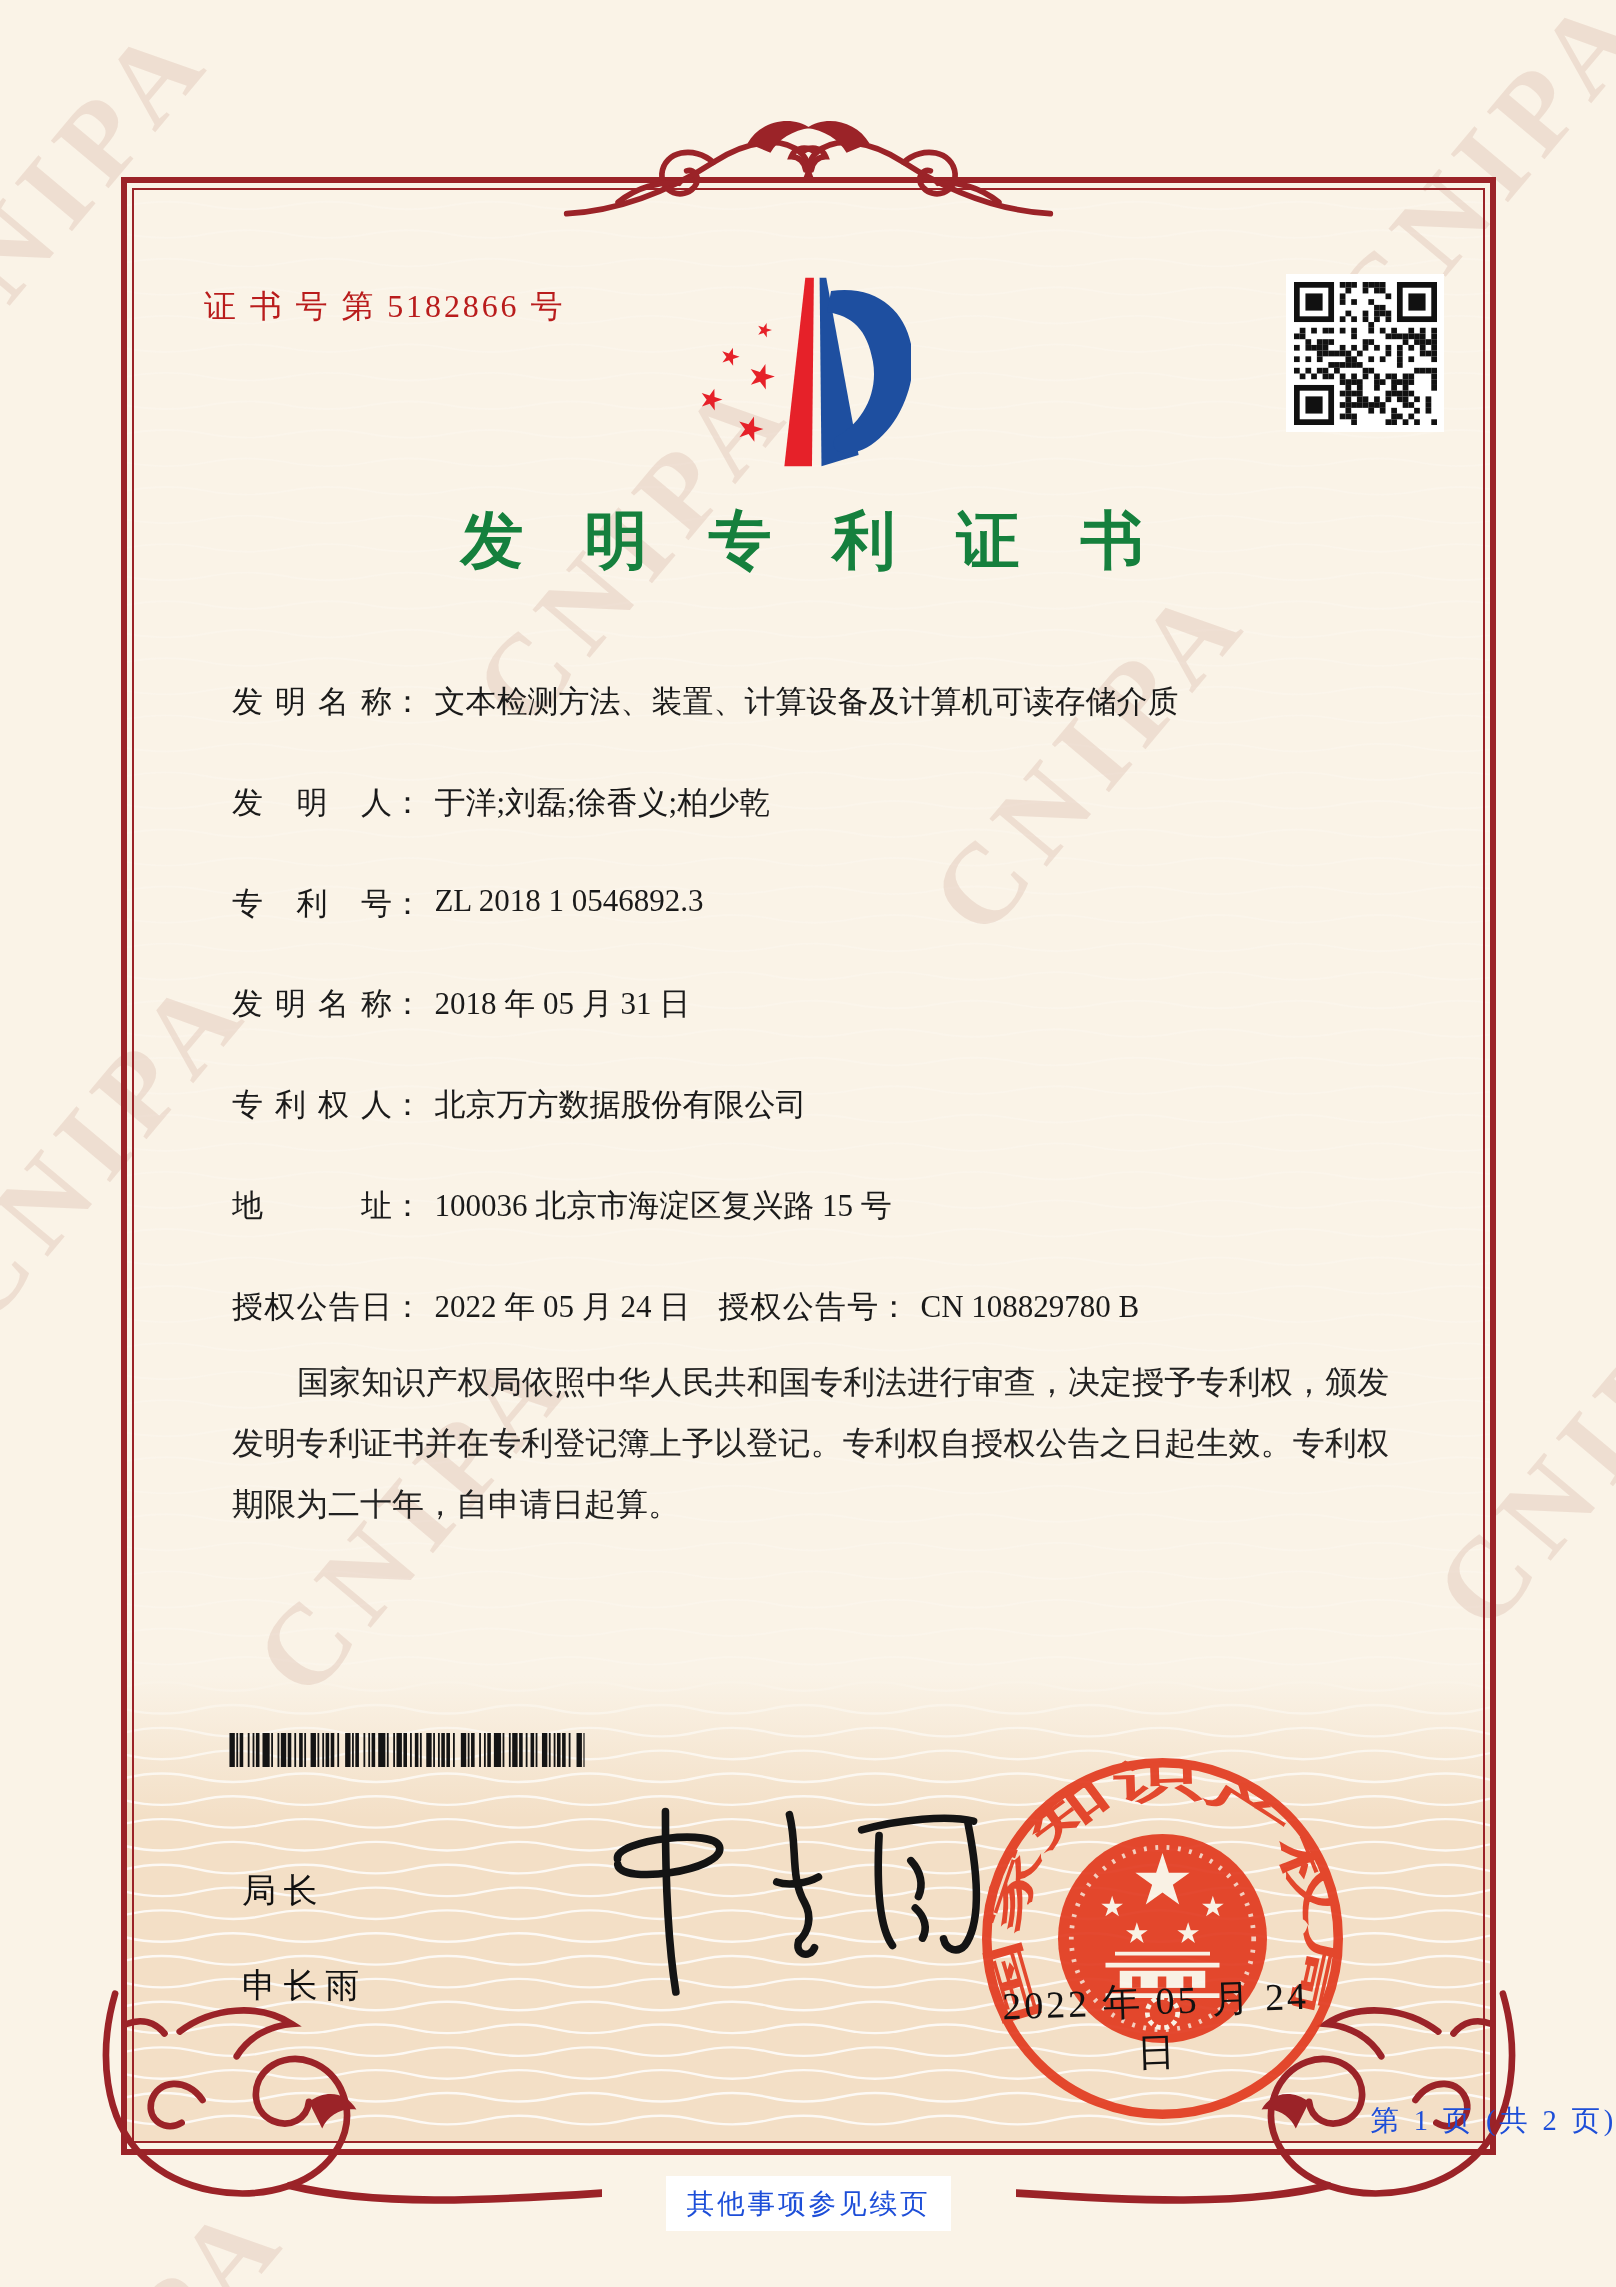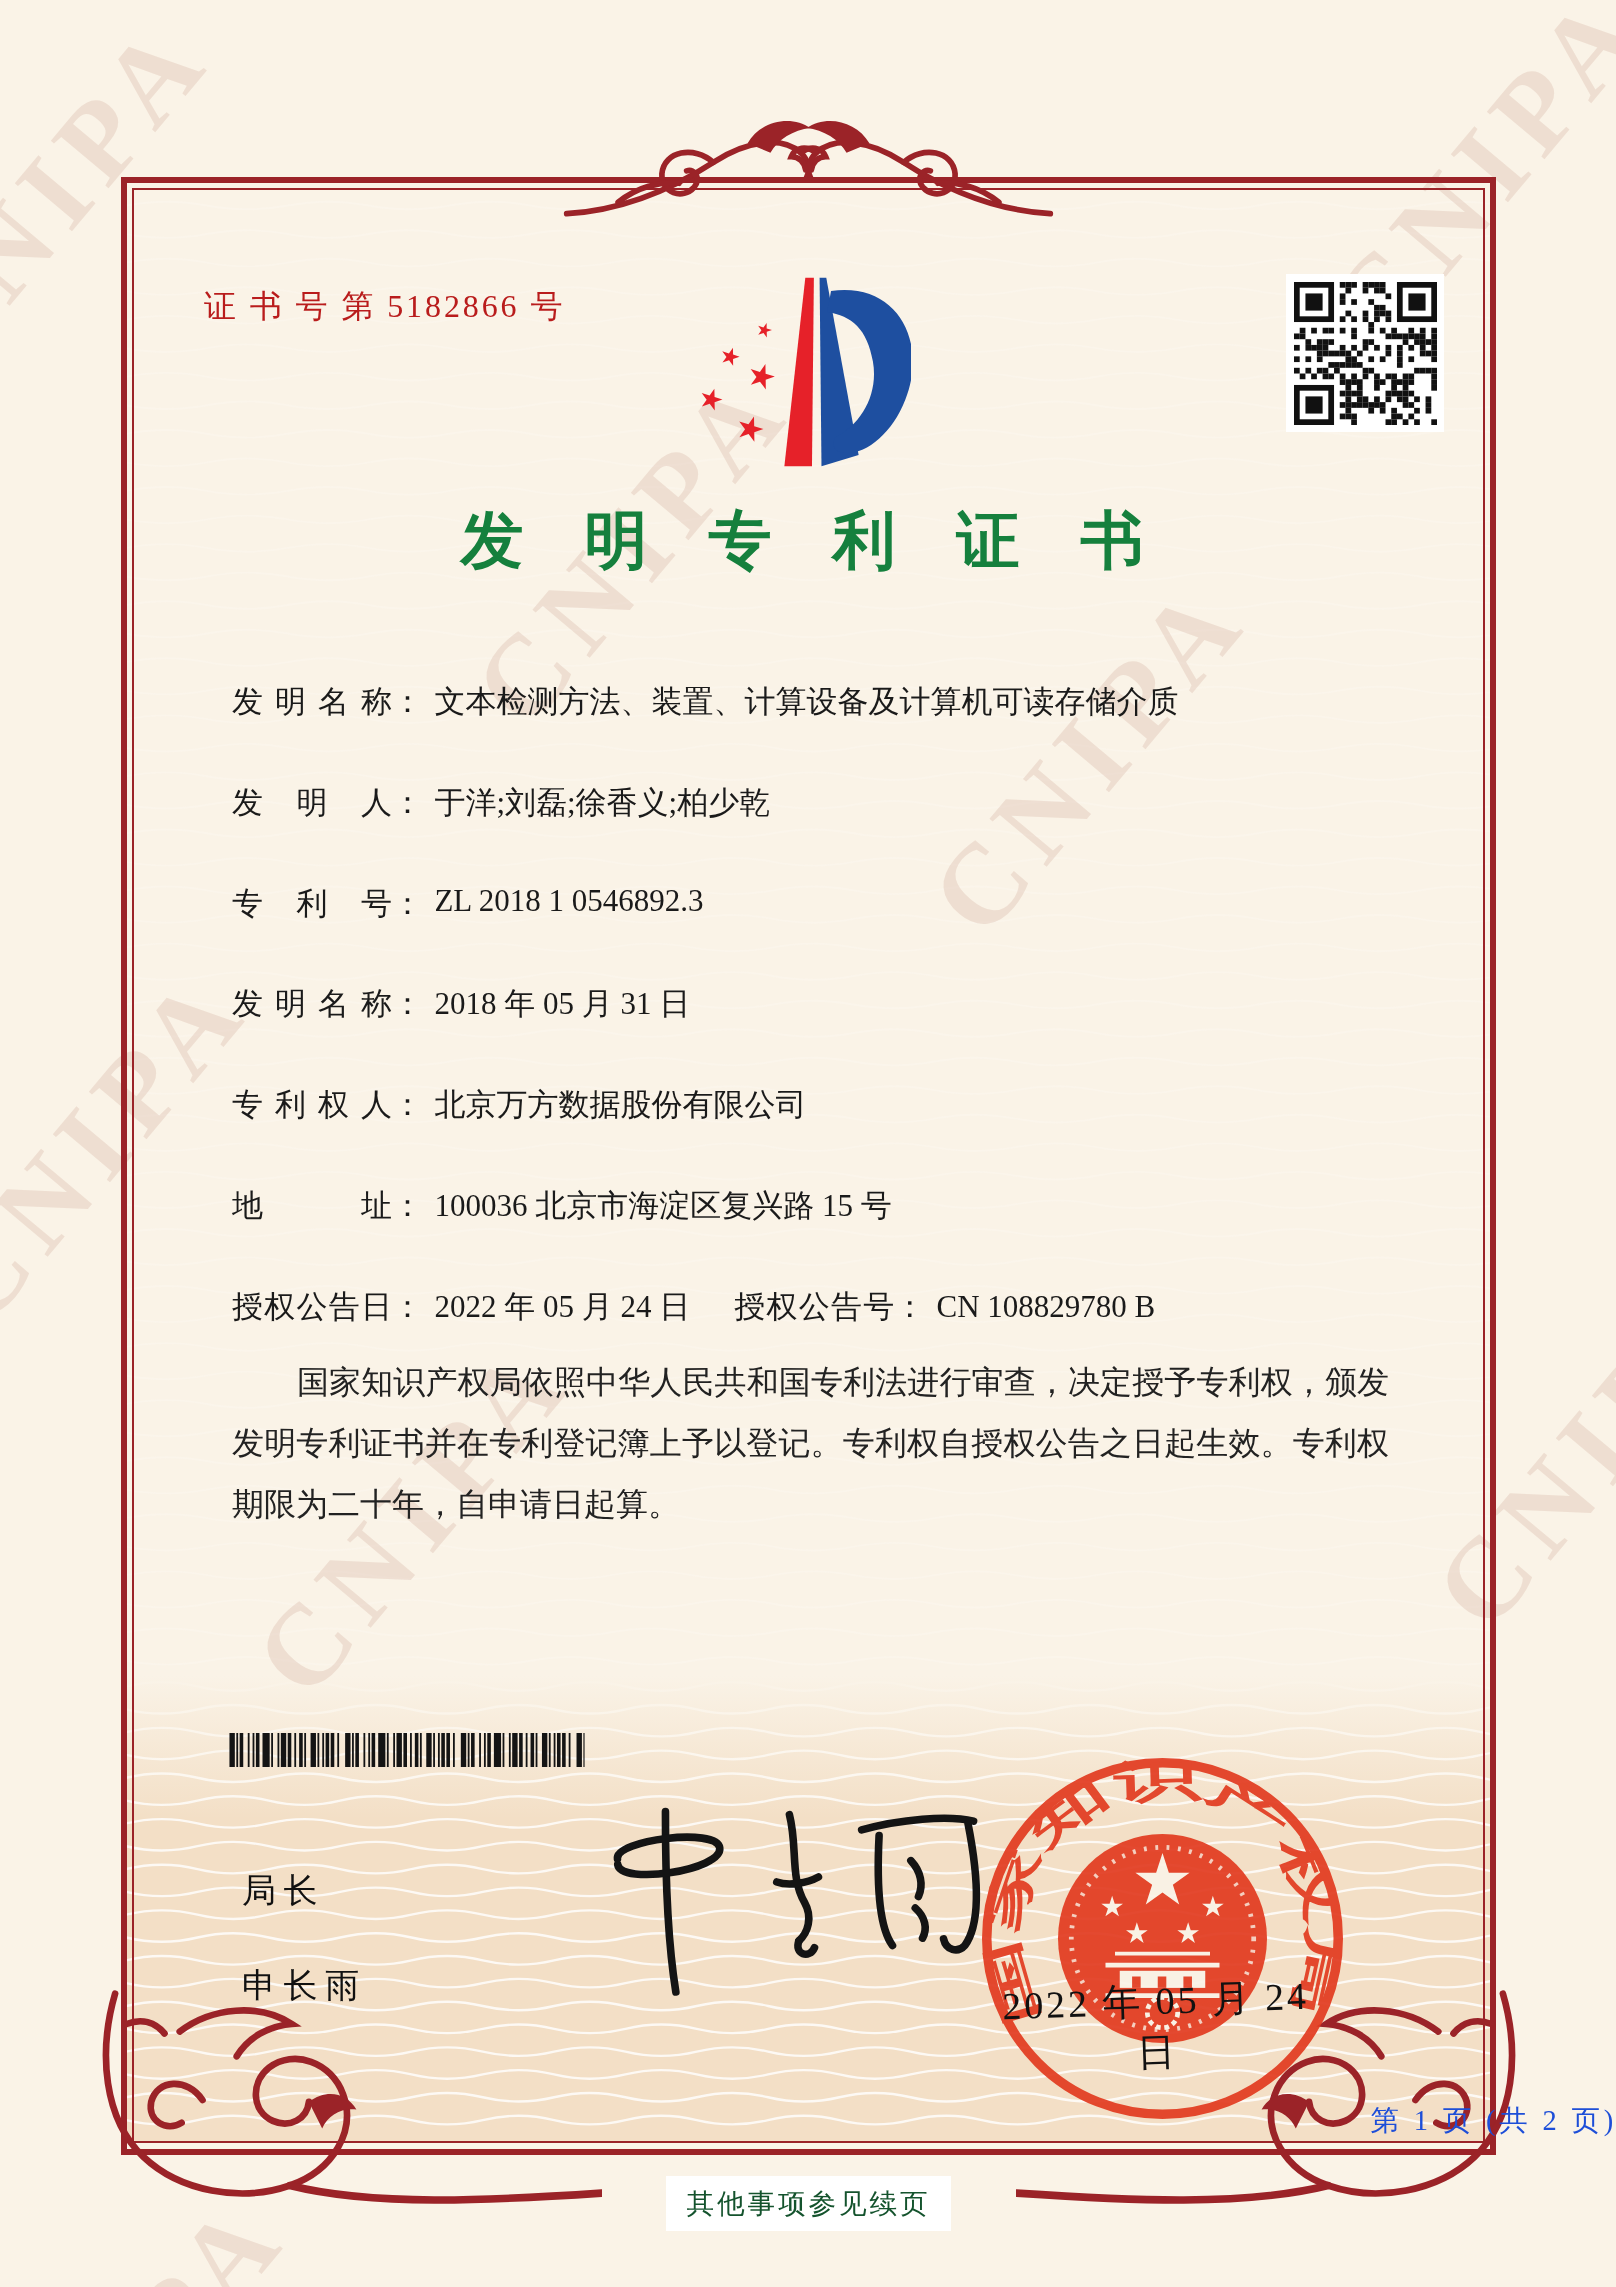--- a/index.html
+++ b/index.html
@@ -36,35 +36,35 @@
   .cert-no{position:absolute;left:204px;top:285px;font-size:32px;letter-spacing:2.9px;color:#b91c1c;z-index:4}
   .logo{position:absolute;left:692px;top:272px;z-index:4}
   .qr{position:absolute;left:1286px;top:274px;width:158px;height:158px;background:#fff;padding:7.6px;z-index:4}
   .title{position:absolute;left:0;top:498px;width:100%;text-align:center;font-weight:bold;
       font-size:63px;letter-spacing:61px;padding-left:48px;color:#15803d;z-index:4}
   .field-row{position:absolute;left:232px;width:1179px;height:44px;font-size:31px;color:var(--ink);
       white-space:nowrap;z-index:4}
   .flabel{display:inline-block;width:160px;text-align:justify;text-align-last:justify;vertical-align:top}
   .fcolon{display:inline-block;vertical-align:top}
   .fvalue{margin-left:11.4px}
-  .fgroup2{margin-left:44px}
+  .fgroup2{margin-left:28px}
   .paras{position:absolute;left:232px;top:1352px;width:1157px;font-size:32px;line-height:61px;
       text-align:justify;color:#222;z-index:4}
   .paras p{text-indent:65px}
   .barcode{position:absolute;left:228px;top:1733px;z-index:4}
   .signer{position:absolute;left:242px;font-family:"Liberation Sans","DejaVu Sans",sans-serif;
       font-size:34px;letter-spacing:7.6px;color:#111;z-index:4}
   .sig{position:absolute;left:580px;top:1790px;z-index:4}
   .seal{position:absolute;left:963px;top:1739px;z-index:5}
   .seal-date{position:absolute;left:995px;top:1976px;width:323px;text-align:center;font-size:38px;
       letter-spacing:2.9px;color:#111;z-index:6;transform:rotate(-2deg)}
   .page-info{position:absolute;left:0;top:2102px;width:100%;text-align:right;font-size:28.5px;
       letter-spacing:3.8px;color:#1d4ed8;z-index:4}
   .note{position:absolute;left:666px;top:2176px;width:285px;height:55px;background:#fff;text-align:center;
-      line-height:55px;font-size:27.6px;letter-spacing:2.9px;color:#14532d;z-index:4}
+      line-height:55px;font-size:27.6px;letter-spacing:2.9px;color:#1d4ed8;z-index:4}
 </style>
 </head>
 <body>
 
 <div class="page">
 
   <div class="band"><svg id="band-waves" width="1364" height="465" viewBox="0 0 1434 489">
         <path d="M0 11 q37.5 -9 75 0 q37.5 9 75 0 q37.5 -9 75 0 q37.5 9 75 0 q37.5 -9 75 0 q37.5 9 75 0 q37.5 -9 75 0 q37.5 9 75 0 q37.5 -9 75 0 q37.5 9 75 0 q37.5 -9 75 0 q37.5 9 75 0 q37.5 -9 75 0 q37.5 9 75 0 q37.5 -9 75 0 q37.5 9 75 0 q37.5 -9 75 0 q37.5 9 75 0 q37.5 -9 75 0 q37.5 9 75 0 q37.5 -9 75 0 q37.5 9 75 0" fill="none" stroke="#ffffff" stroke-width="2.5" opacity="0.8"></path>
         <path d="M-75 35 q37.5 -9 75 0 q37.5 9 75 0 q37.5 -9 75 0 q37.5 9 75 0 q37.5 -9 75 0 q37.5 9 75 0 q37.5 -9 75 0 q37.5 9 75 0 q37.5 -9 75 0 q37.5 9 75 0 q37.5 -9 75 0 q37.5 9 75 0 q37.5 -9 75 0 q37.5 9 75 0 q37.5 -9 75 0 q37.5 9 75 0 q37.5 -9 75 0 q37.5 9 75 0 q37.5 -9 75 0 q37.5 9 75 0 q37.5 -9 75 0 q37.5 9 75 0 q37.5 -9 75 0 q37.5 9 75 0" fill="none" stroke="#ffffff" stroke-width="2.5" opacity="0.8"></path>
         <path d="M0 59 q37.5 -9 75 0 q37.5 9 75 0 q37.5 -9 75 0 q37.5 9 75 0 q37.5 -9 75 0 q37.5 9 75 0 q37.5 -9 75 0 q37.5 9 75 0 q37.5 -9 75 0 q37.5 9 75 0 q37.5 -9 75 0 q37.5 9 75 0 q37.5 -9 75 0 q37.5 9 75 0 q37.5 -9 75 0 q37.5 9 75 0 q37.5 -9 75 0 q37.5 9 75 0 q37.5 -9 75 0 q37.5 9 75 0 q37.5 -9 75 0 q37.5 9 75 0" fill="none" stroke="#ffffff" stroke-width="2.5" opacity="0.8"></path>

